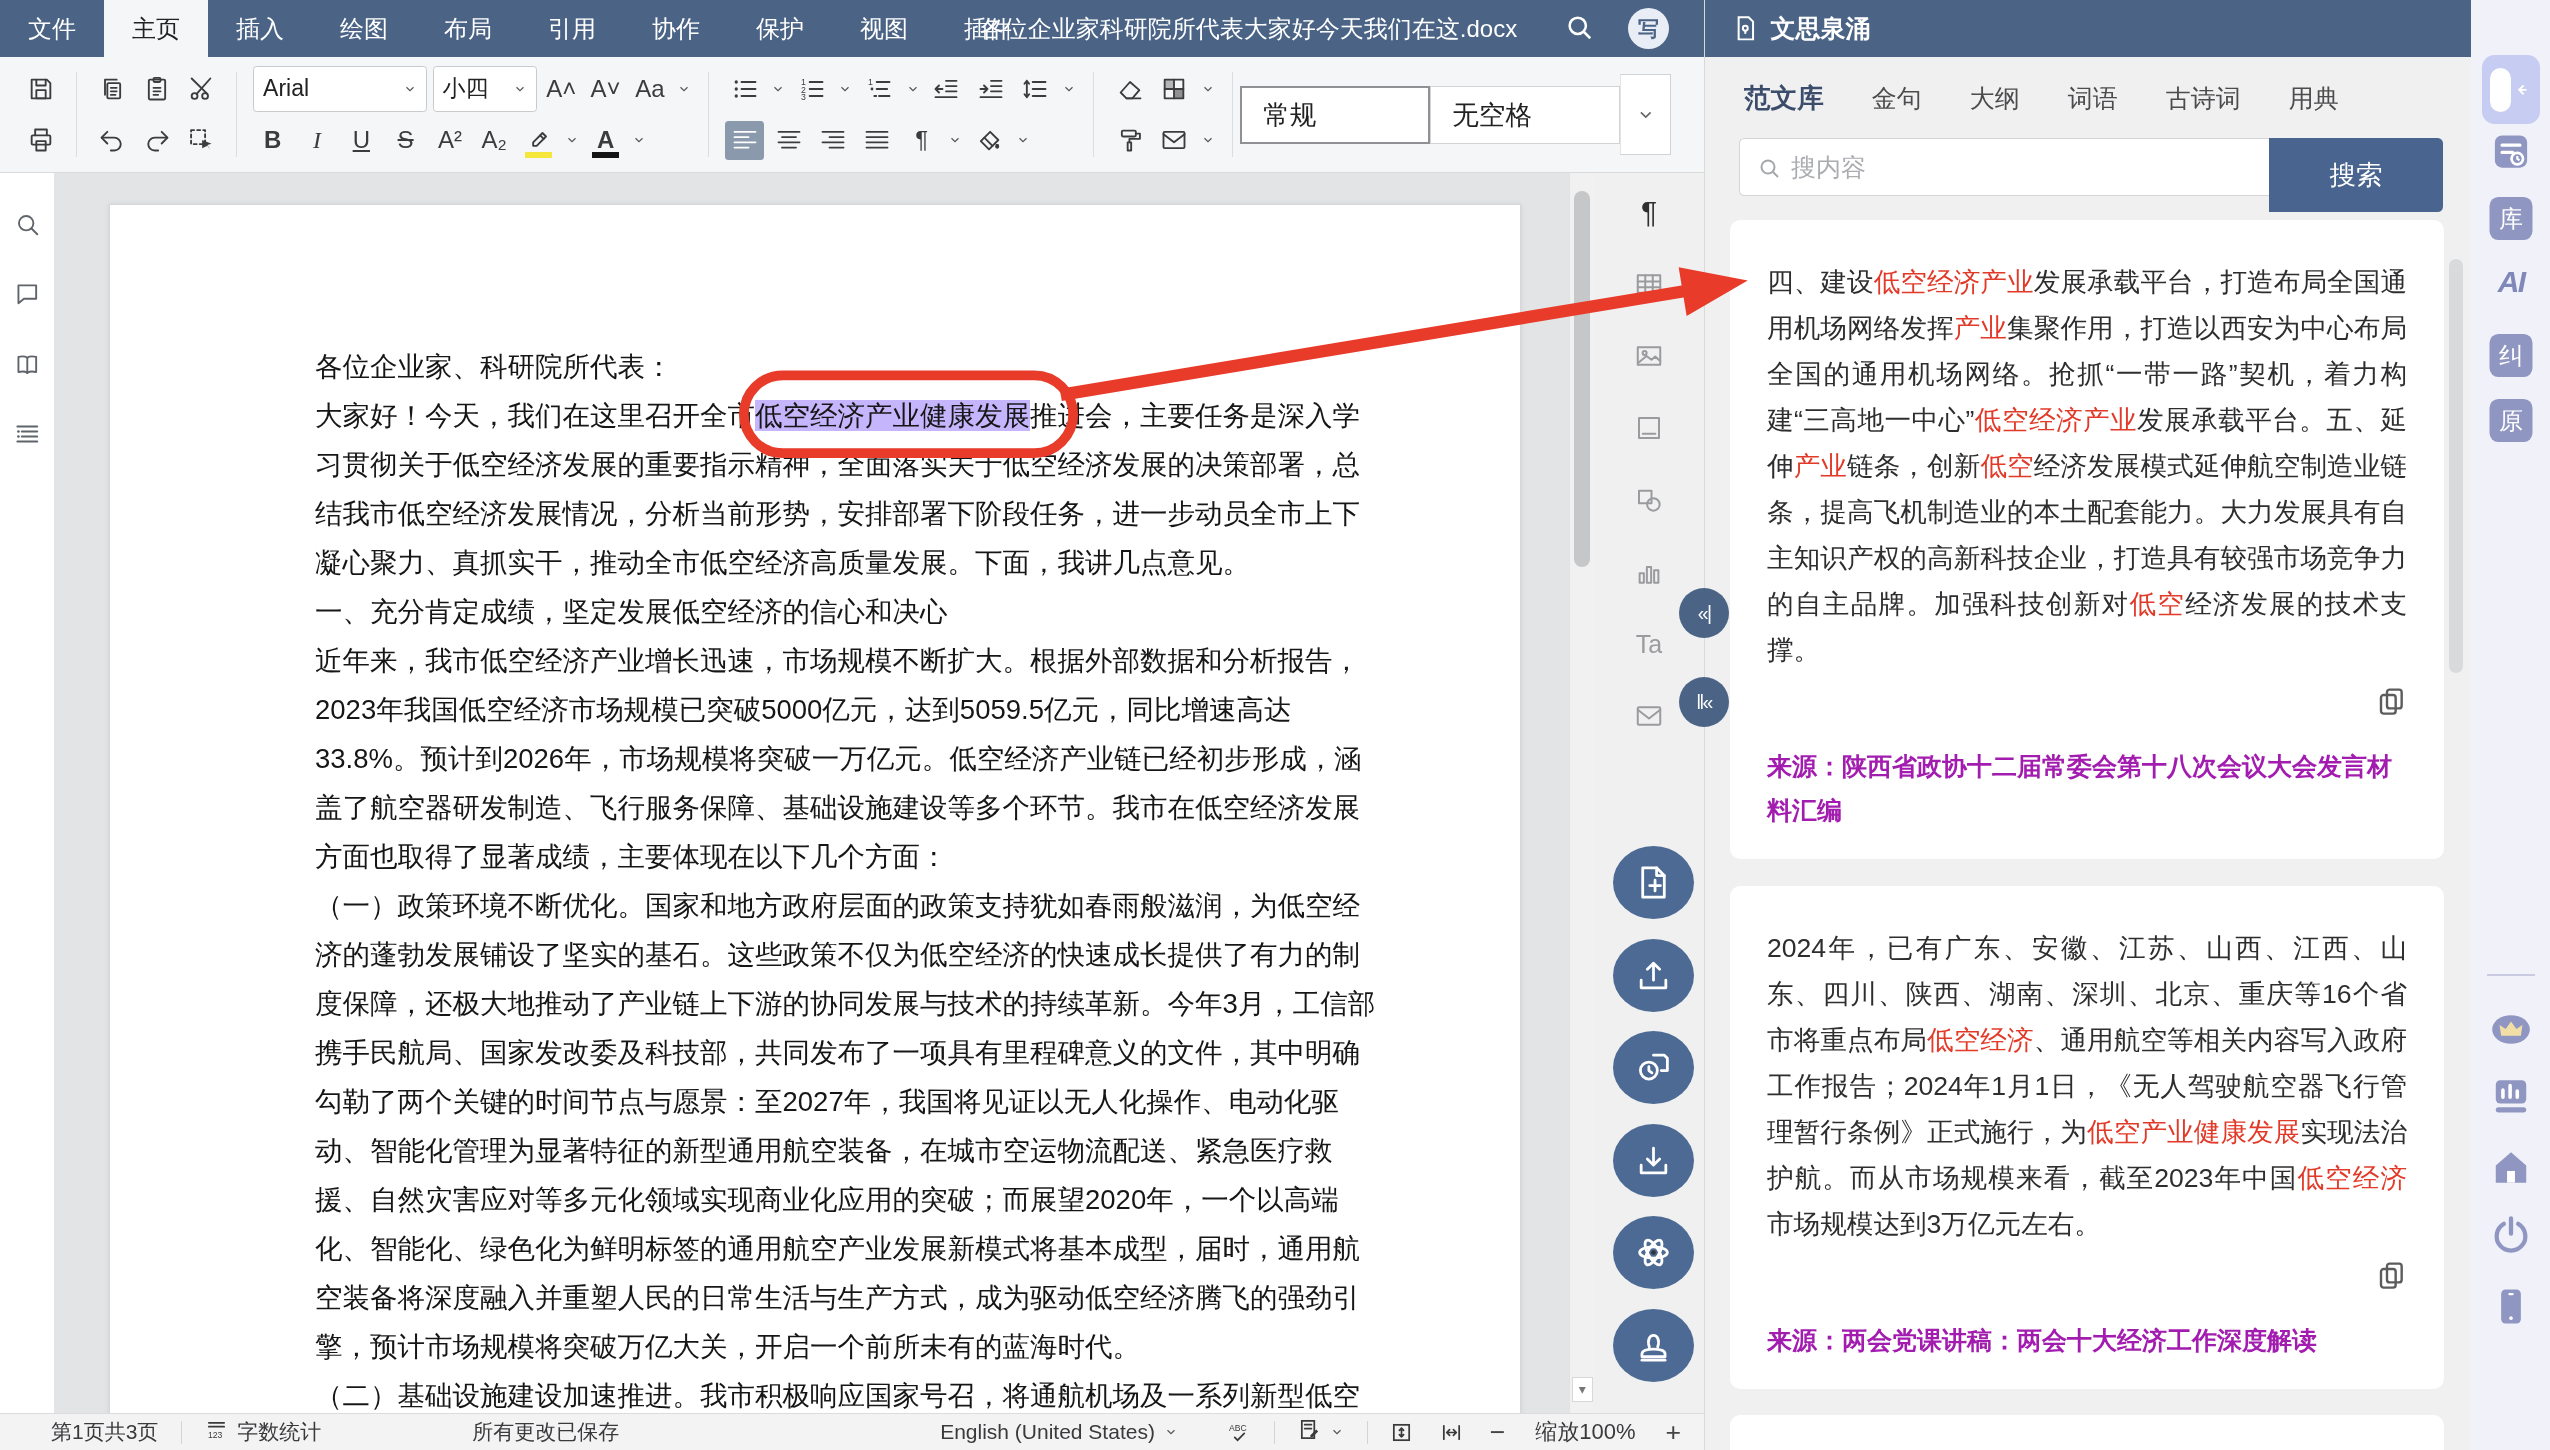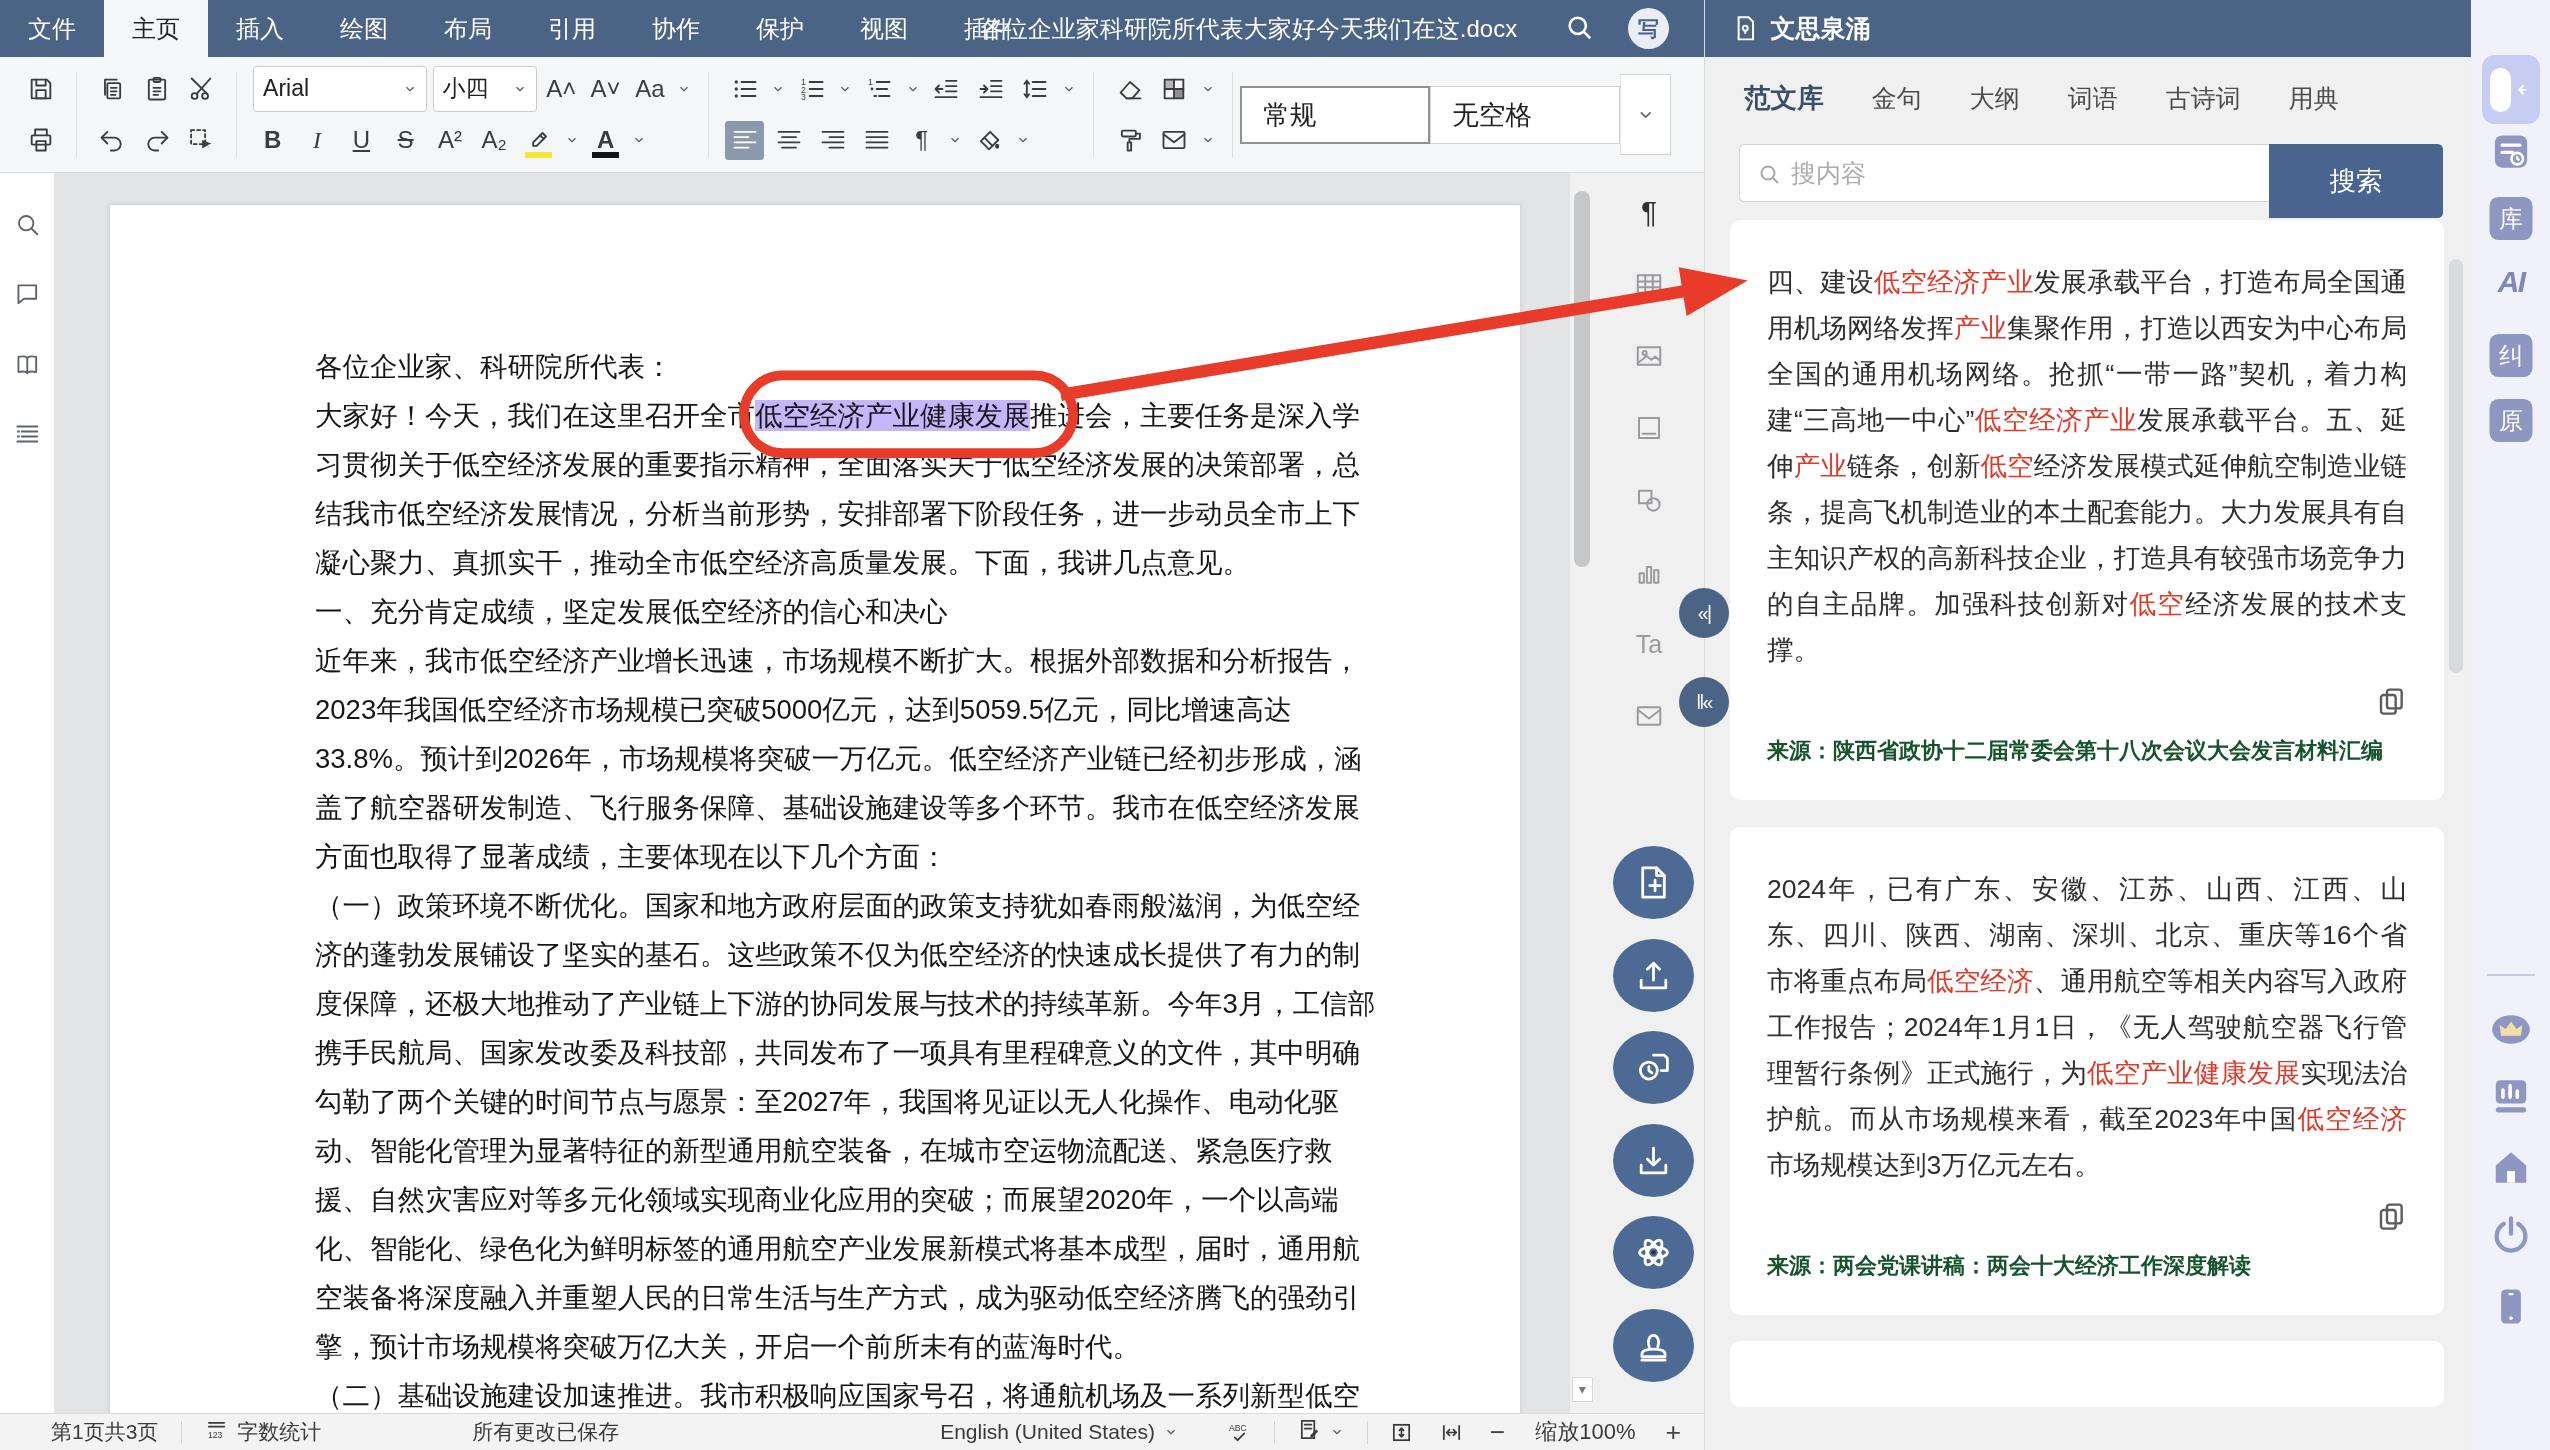--- a/index.html
+++ b/index.html
@@ -65,36 +65,36 @@
   .fbtn{width:81px;height:73px;border-radius:50%;background:#4c6florida;display:flex}
   .fbtn{background:#4c6a94;display:flex;align-items:center;justify-content:center}
   .fbtn svg{width:37px;height:37px;stroke:#fff;fill:none;stroke-width:1.8;stroke-linecap:round;stroke-linejoin:round}
 
   .handle{position:absolute;left:1679px;width:50px;height:50px;border-radius:50%;background:#4b6486;color:#fff;display:flex;align-items:center;justify-content:center;font-size:19.5px;z-index:25;letter-spacing:-1.8px}
 
   
   .panel{position:absolute;left:1704px;top:0;width:767px;height:1450px;background:#f0f0f1;border-left:0.9px solid #d8d9db}
   .panel-header{height:57px;background:#4b6486;display:flex;align-items:center;padding:0 26.6px;gap:12.4px;color:#fff;font-size:25px;font-weight:bold}
   .panel-header svg{width:26.6px;height:26.6px;stroke:#fff;fill:none;stroke-width:1.8}
-  .panel-tabs{display:flex;align-items:center;gap:48px;padding:23px 35px 28px 39px}
+  .panel-tabs{display:flex;align-items:center;gap:48px;padding:23px 35px 22px 39px}
   .ptab{font-size:25px;color:#4c4c4e}
   .ptab.active{font-size:26.6px;font-weight:bold;color:#3b4d6b}
   .search-row{display:flex;padding:0 28px 0 34px}
   .search-input{flex:1;height:58px;border:0.9px solid #d4d5d7;border-right:none;border-radius:5.3px 0 0 5.3px;background:#fff;font-size:25px;padding:0 14px 0 51px;color:#333;outline:none}
   .search-input::placeholder{color:#aaacb0}
   .search-wrap{position:relative;flex:1;display:flex}
   .search-wrap svg{position:absolute;left:17.7px;top:17.7px;width:24px;height:24px;stroke:#a5a7ab;fill:none;stroke-width:2}
   .search-btn{width:174px;height:74px;border:none;background:#49648e;color:#fff;font-size:26.6px;border-radius:0 5.3px 5.3px 0}
   #cards{position:absolute;left:25px;top:220px;width:714px;bottom:0;display:flex;flex-direction:column;gap:26.6px;overflow:hidden}
   .card{background:#fff;border-radius:10.6px;padding:39px 37px 26.6px;flex-shrink:0}
   .card-text{font-size:26.6px;line-height:46px;color:#2e2e30;text-align:justify}
   .card-text .red{color:#e23a29}
   .card-copy{display:flex;justify-content:flex-end;margin-top:12.4px}
   .card-copy svg{width:32px;height:32px;stroke:#5c5c5e;fill:none;stroke-width:1.8}
-  .card-src{margin-top:12px;font-size:22px;line-height:44px;color:#14532d;font-weight:bold}
+  .card-src{margin-top:27px;font-size:25px;line-height:44px;color:#a21caf;font-weight:bold}
   .panel-thumb{position:absolute;left:744px;top:259px;width:14px;height:414px;border-radius:7px;background:#d9dadc}
 
   
   .right-rail{position:absolute;left:2471px;top:0;width:80px;height:1450px;background:#f1f2f9}
   .rr-item{position:absolute;left:50%;transform:translateX(-50%);display:flex;align-items:center;justify-content:center}
   .rr-glyph{width:43px;height:43px;border-radius:8.9px;background:#8f96c2;color:#fff;font-size:24px;display:flex;align-items:center;justify-content:center}
   .rr-svg svg{width:43px;height:43px}
   .collapse-btn{width:58px;height:69px;border-radius:12.4px;background:#c7ccf2;display:flex;align-items:center;justify-content:center;gap:3.5px}
   .collapse-btn .pill{width:21px;height:44px;border-radius:10.6px;background:#fff}
   .collapse-btn svg{width:17.7px;height:17.7px;stroke:#fff;stroke-width:2.6;fill:none}

